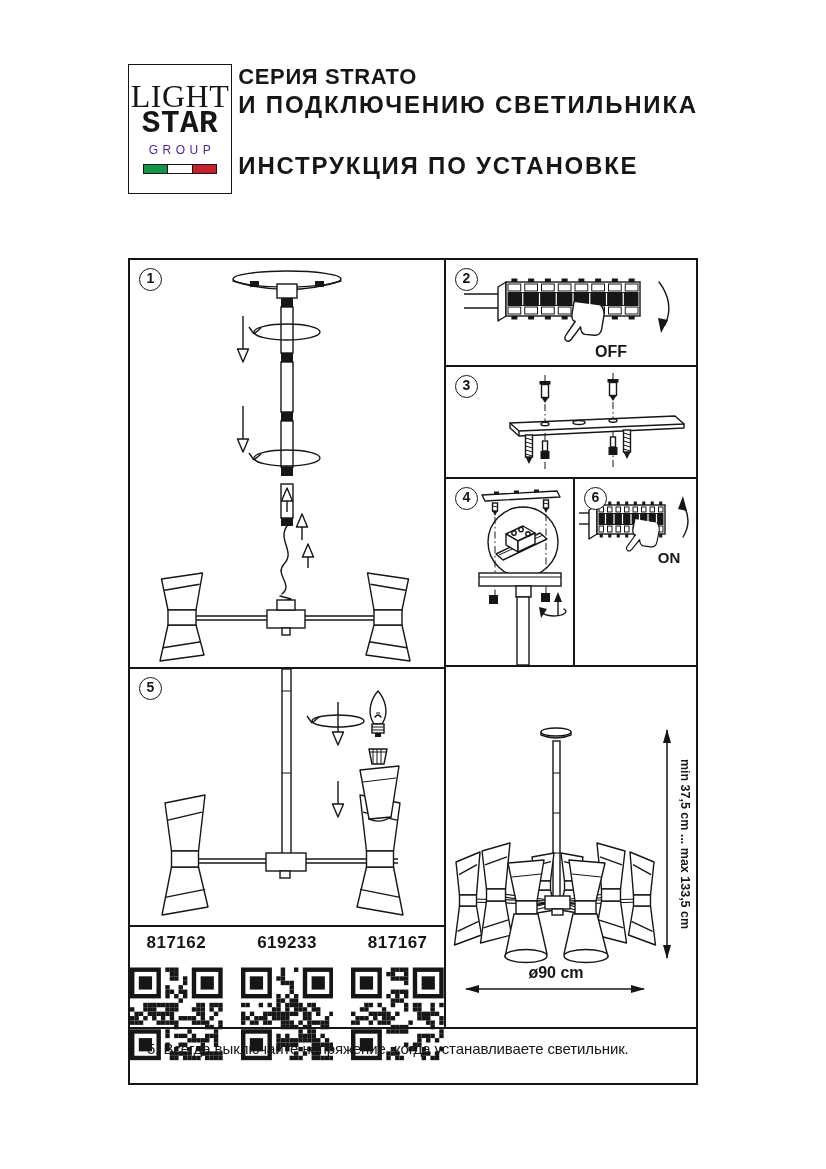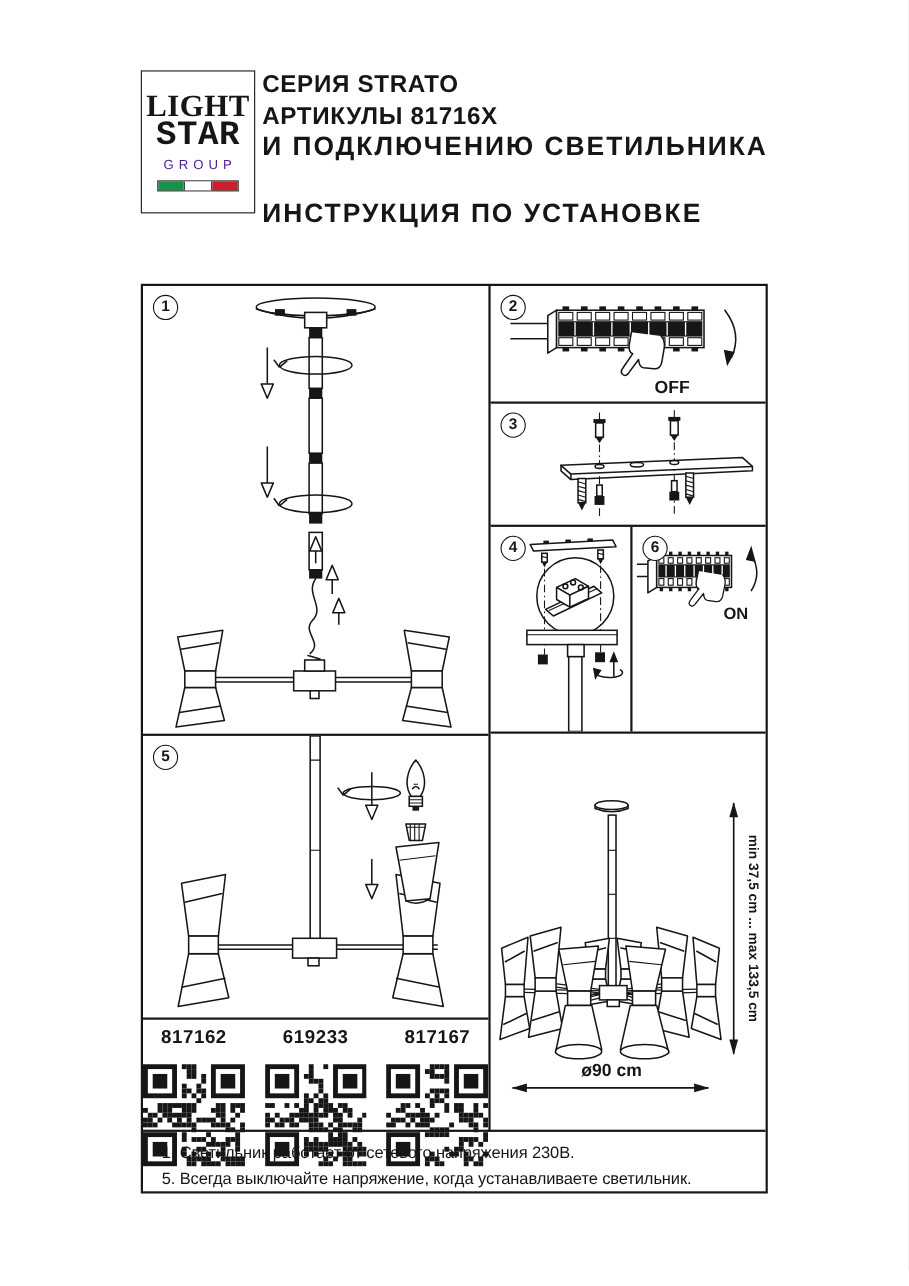--- a/index.html
+++ b/index.html
@@ -1,21 +1,21 @@
 <!DOCTYPE html>
 <html><head>
 <meta charset="utf-8">
 <style>
   html,body{margin:0;padding:0;background:#e8e8e8}
   .page{position:relative;width:826px;height:1169px;background:#fff;margin:0 auto;
         font-family:"Liberation Sans",sans-serif;color:#161616;overflow:hidden}
   
   .logo{position:absolute;left:128px;top:64px;width:104px;height:130px;
         border:1.5px solid #161616;box-sizing:border-box;text-align:center;background:#fff}
-  .logo .l1{font-family:"Liberation Serif",serif;font-weight:700;font-size:28px;line-height:25px;margin-top:19px;letter-spacing:.5px}
+  .logo .l1{font-family:"Liberation Serif",serif;font-weight:400;font-size:32px;line-height:25px;margin-top:19px;letter-spacing:.5px}
   .logo .l2{font-family:Liberation Mono, monospace;font-weight:700;font-size:31px;line-height:29px;letter-spacing:.5px}
   .logo .l3{font-size:12px;letter-spacing:4.5px;text-indent:4px;margin-top:5px;color:#4c1d95}
   .flag{width:72px;height:8px;margin:7px auto 0;border:1px solid #161616;display:flex;box-sizing:content-box}
   .fg{flex:1;height:100%}
   .fg.w{border-left:1px solid #161616;border-right:1px solid #161616;box-sizing:border-box;background:#fff}
   
   .titles{position:absolute;right:128px;top:62px;text-align:left;white-space:nowrap}
   .t-series{font-size:22px;font-weight:700;line-height:29px;letter-spacing:.6px}
   .t-sub{font-size:24px;font-weight:700;line-height:28px;letter-spacing:1.8px}
   .t-sub.first{margin-top:33px}
@@ -46,21 +46,20 @@
     <div class="l3">GROUP</div>
     <div class="flag">
       <span class="fg g" style="background: rgb(21, 148, 71);"></span>
       <span class="fg w"></span>
       <span class="fg r" style="background: rgb(200, 32, 47);"></span>
     </div>
   </div>
 
   <div class="titles">
     <div class="t-series">СЕРИЯ STRATO</div>
-    <div class="t-series">АРТИКУЛЫ 81716X</div>
     <div class="t-sub">И ПОДКЛЮЧЕНИЮ СВЕТИЛЬНИКА</div>
     <div class="t-sub first">ИНСТРУКЦИЯ ПО УСТАНОВКЕ</div>
   </div>
 
   <div class="figure">
 
     <div class="ln" style="left:314px;top:0;width:2px;height:769px"></div>
     <div class="ln" style="left:0;top:407px;width:314px;height:2px"></div>
     <div class="ln" style="left:0;top:665px;width:314px;height:2px"></div>
     <div class="ln" style="left:316px;top:105px;width:250px;height:2px"></div>
@@ -844,17 +843,16 @@
           <line x1="221" y1="63" x2="221" y2="291" stroke="#161616" stroke-width="1.5"></line>
           <polygon points="217,76 225,76 221,62" fill="#161616"></polygon>
           <polygon points="217,278 225,278 221,292" fill="#161616"></polygon>
           <line x1="20" y1="322" x2="198" y2="322" stroke="#161616" stroke-width="1.5"></line>
           <polygon points="33,318 33,326 19,322" fill="#161616"></polygon>
           <polygon points="185,318 185,326 199,322" fill="#161616"></polygon>
         </svg>
     </div>
 
     <div class="panel footer" style="left:0;top:769px;width:566px;height:54px">
-      <div>1. Светильник работает от сетевого напряжения 230В.</div>
       <div>5. Всегда выключайте напряжение, когда устанавливаете светильник.</div>
     </div>
   </div>
 </div>
 
 </body></html>

